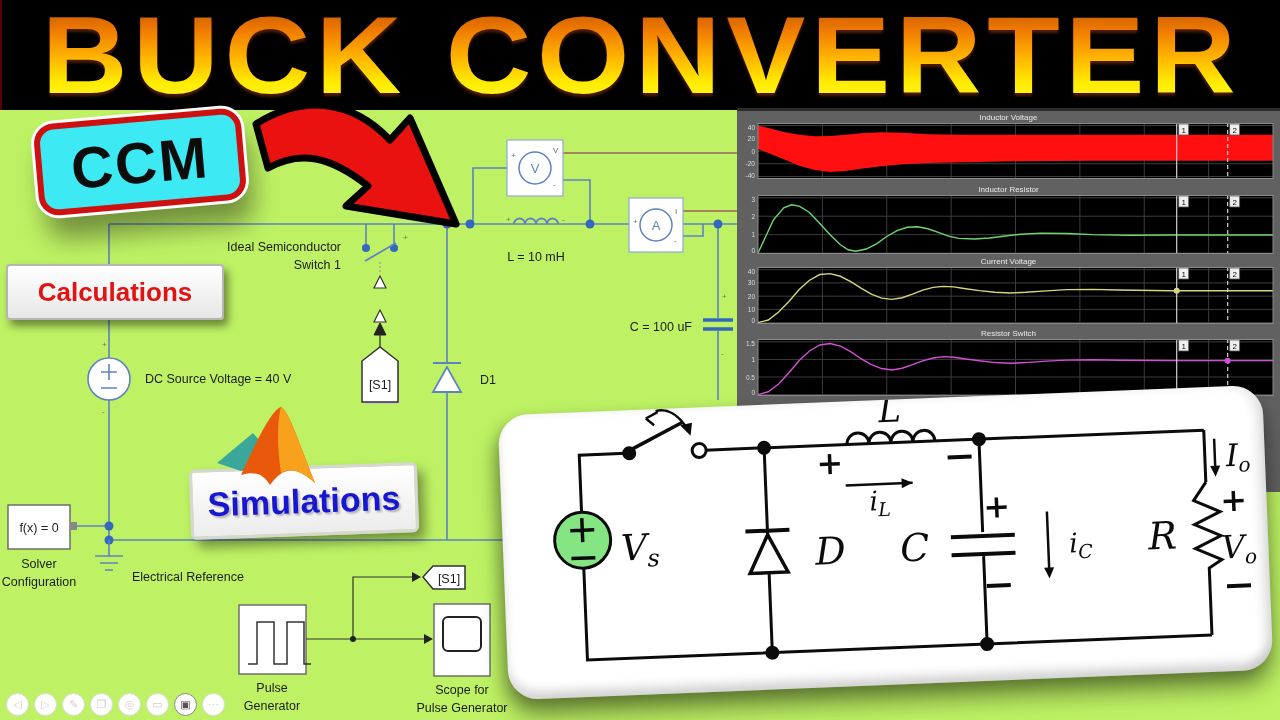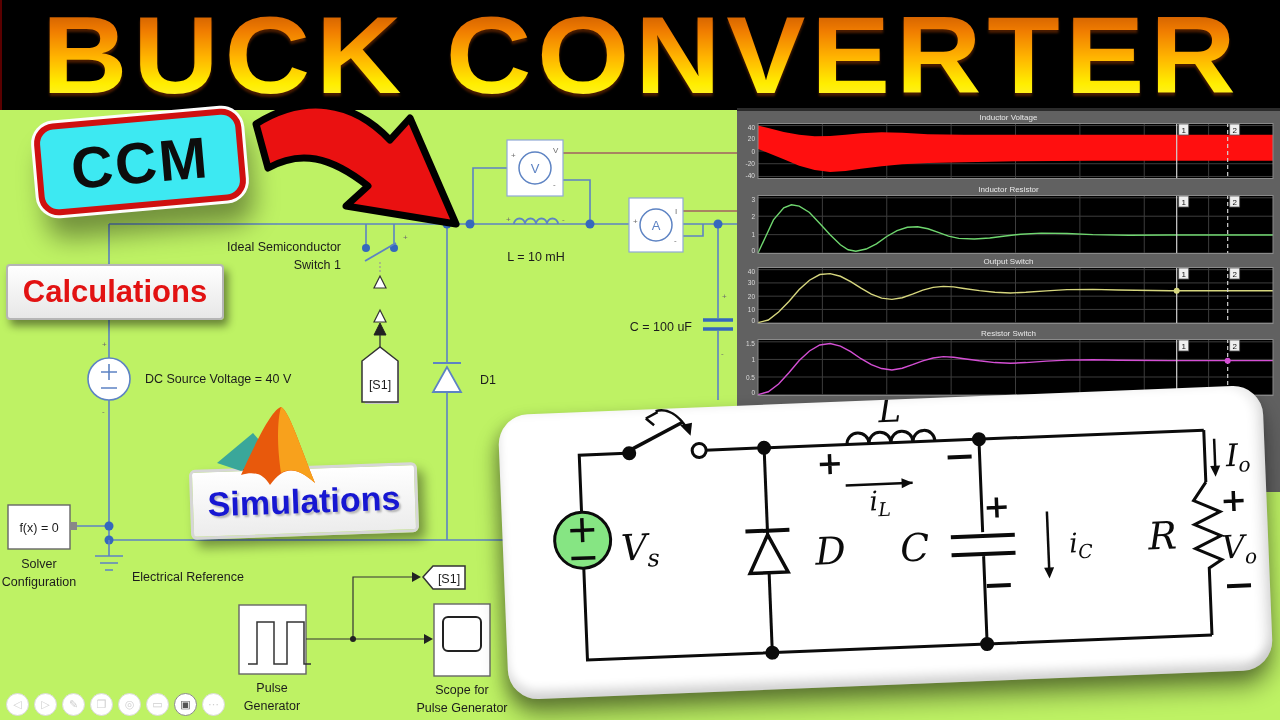--- a/index.html
+++ b/index.html
@@ -20,21 +20,21 @@
   
   #ccm-badge{left:36px;top:116px;width:196px;height:80px;z-index:6;
     background:#3de9f2;border:6px solid #cf1010;border-radius:20px;
     box-shadow:0 0 0 3px #fdfdfd,6px 24px 26px rgba(0,0,0,0.40);
     transform:rotate(-5deg);display:flex;align-items:center;justify-content:center;}
   #ccm-badge span{font-size:58px;font-weight:900;color:#0d0d0d;letter-spacing:2px;}
   #calc-badge{left:6px;top:264px;width:214px;height:52px;z-index:6;
     background:linear-gradient(180deg,#ffffff,#e7e7e7);border:2px solid #b5b5b5;border-radius:4px;
     box-shadow:4px 6px 9px rgba(0,0,0,0.45), inset 0 2px 0 #fff;
     display:flex;align-items:center;justify-content:center;}
-  #calc-badge span{font-size:31px;font-weight:800;color:#e21212;}
+  #calc-badge span{font-size:26px;font-weight:800;color:#e21212;}
   #sim-badge{left:190px;top:466px;width:222px;height:64px;z-index:6;
     background:linear-gradient(180deg,#ffffff,#ececec);border:3px solid #d6d6d6;border-radius:6px;
     box-shadow:6px 8px 12px rgba(0,0,0,0.40), inset 0 2px 0 #fff;
     transform:rotate(-2deg);display:flex;align-items:center;justify-content:center;}
   #sim-badge span{font-size:34px;font-weight:800;color:#1717d2;text-shadow:2px 2px 2px rgba(0,0,0,0.25);}
   #matlab-logo{left:213px;top:403px;width:112px;height:104px;z-index:7;}
   #red-arrow{left:245px;top:100px;width:230px;height:150px;z-index:8;}
 
   
   #simulink{left:0;top:110px;width:760px;height:610px;z-index:2;}
@@ -255,21 +255,21 @@
         <text x="446.695" y="9.5" text-anchor="middle" font-size="8" fill="#111">1</text>
         <line x1="490.68" y1="0" x2="490.68" y2="59" stroke="#d2d2d2" stroke-width="1.2" stroke-dasharray="4,3"></line>
         <rect x="492.68" y="1" width="10" height="11" fill="#efefef" stroke="#555" stroke-width="0.8"></rect>
         <text x="497.68" y="9.5" text-anchor="middle" font-size="8" fill="#111">2</text>
         <text x="18" y="7" text-anchor="end" font-size="6.5" fill="#ddd">3</text>
         <text x="18" y="23.703125" text-anchor="end" font-size="6.5" fill="#ddd">2</text>
         <text x="18" y="42.140625" text-anchor="end" font-size="6.5" fill="#ddd">1</text>
         <text x="18" y="58" text-anchor="end" font-size="6.5" fill="#ddd">0</text>
         <rect x="21" y="0.5" width="515" height="58" fill="none" stroke="#8a8a8a" stroke-width="1"></rect>
       </svg>
-      <div class="scope-title" style="top: 146px;">Output Switch</div>
+      <div class="scope-title" style="top: 146px;">Current Voltage</div>
       <svg width="543" height="57" class="scope-svg" style="top: 156px;">
         <rect x="21" y="0" width="515" height="57" fill="#000"></rect>
         <line x1="85.375" y1="0" x2="85.375" y2="57" stroke="#3d3d3d" stroke-width="1"></line>
         <line x1="149.75" y1="0" x2="149.75" y2="57" stroke="#3d3d3d" stroke-width="1"></line>
         <line x1="214.125" y1="0" x2="214.125" y2="57" stroke="#3d3d3d" stroke-width="1"></line>
         <line x1="278.5" y1="0" x2="278.5" y2="57" stroke="#3d3d3d" stroke-width="1"></line>
         <line x1="342.875" y1="0" x2="342.875" y2="57" stroke="#3d3d3d" stroke-width="1"></line>
         <line x1="407.25" y1="0" x2="407.25" y2="57" stroke="#3d3d3d" stroke-width="1"></line>
         <line x1="471.625" y1="0" x2="471.625" y2="57" stroke="#3d3d3d" stroke-width="1"></line>
         <line x1="21" y1="2.651162790697673" x2="536" y2="2.651162790697673" stroke="#3d3d3d" stroke-width="1"></line>

